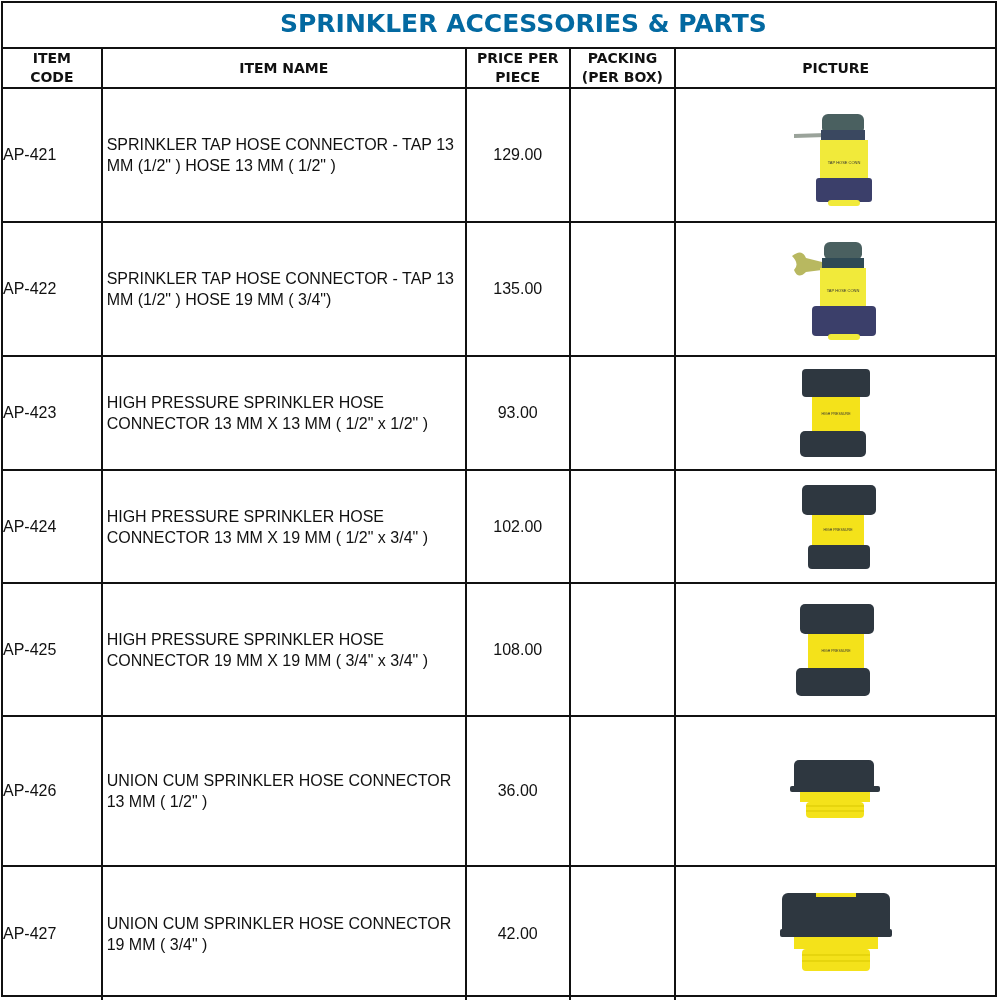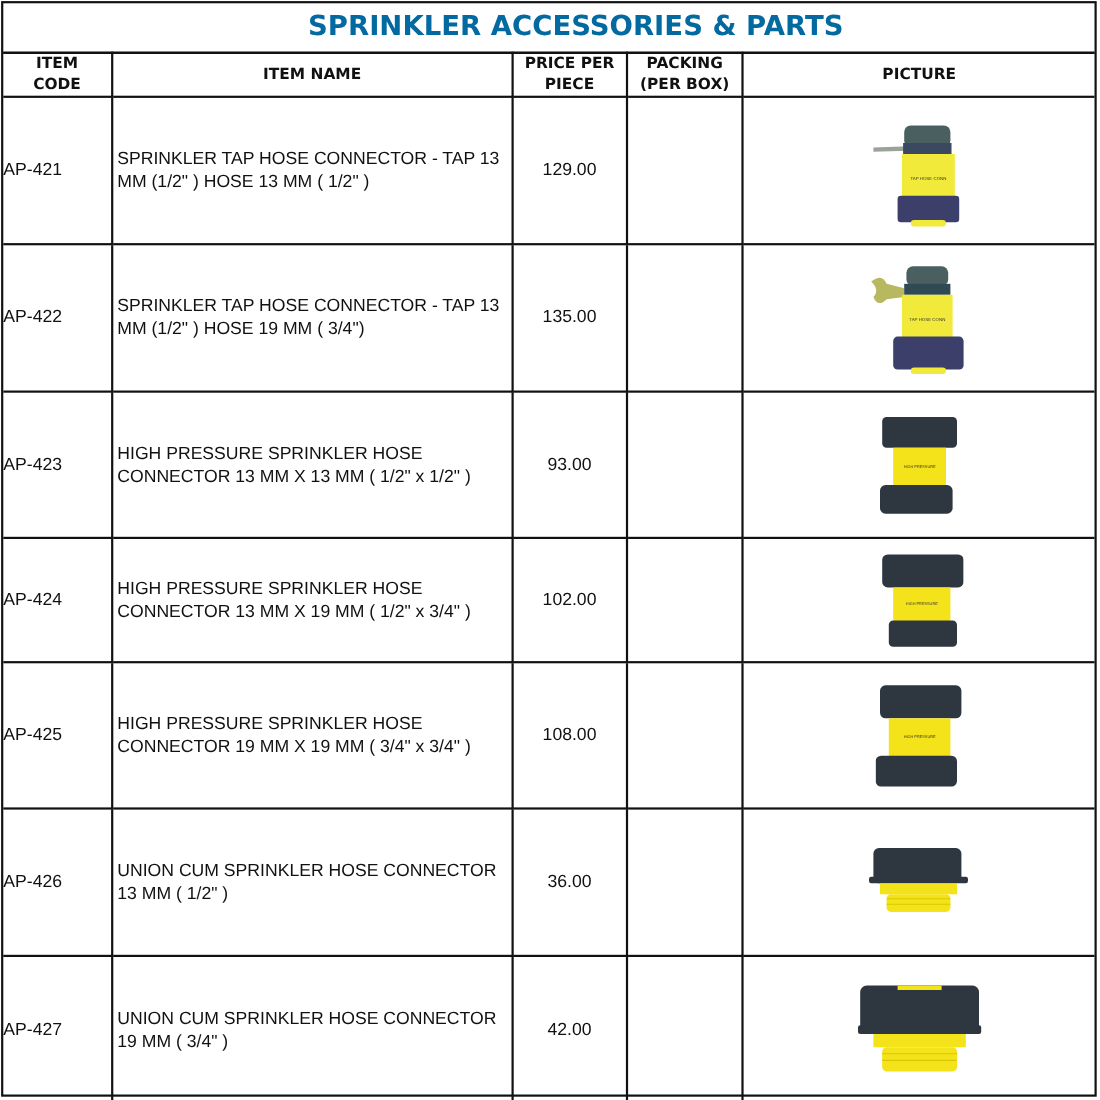--- a/index.html
+++ b/index.html
@@ -75,21 +75,21 @@
           <rect x="48" y="8" width="38" height="18" rx="6" fill="#4a6060"></rect>
           <rect x="46" y="24" width="42" height="10" fill="#2f4a55"></rect>
           <rect x="44" y="34" width="46" height="40" fill="#f1ea3a"></rect>
           <text x="67" y="58" font-size="4" text-anchor="middle" fill="#333">TAP HOSE CONN</text>
           <rect x="36" y="72" width="64" height="30" rx="4" fill="#3b3f6a"></rect>
           <rect x="52" y="100" width="32" height="6" rx="3" fill="#f1ea3a"></rect>
         </svg>
       </td>
     </tr>
 
-    <tr style="height:133px">
+    <tr style="height:114px">
       <td class="code">AP-423</td>
       <td class="name">HIGH PRESSURE SPRINKLER HOSE CONNECTOR 13 MM X 13 MM ( 1/2" x 1/2" )</td>
       <td class="price">93.00</td>
       <td class="pack"></td>
       <td class="pic">
         <svg width="80" height="100" viewBox="0 0 80 100">
           <rect x="16" y="6" width="68" height="28" rx="4" fill="#2e3740" transform="translate(-10,0)"></rect>
           <rect x="16" y="34" width="48" height="36" fill="#f4e21a"></rect>
           <text x="40" y="52" font-size="3.5" text-anchor="middle" fill="#333">HIGH PRESSURE</text>
           <rect x="4" y="68" width="66" height="26" rx="5" fill="#2e3740"></rect>
@@ -120,21 +120,21 @@
       <td class="pic">
         <svg width="80" height="100" viewBox="0 0 80 100">
           <rect x="4" y="4" width="74" height="30" rx="5" fill="#2e3740"></rect>
           <rect x="12" y="34" width="56" height="36" fill="#f4e21a"></rect>
           <text x="40" y="52" font-size="3.5" text-anchor="middle" fill="#333">HIGH PRESSURE</text>
           <rect x="0" y="68" width="74" height="28" rx="5" fill="#2e3740"></rect>
         </svg>
       </td>
     </tr>
 
-    <tr style="height:134px">
+    <tr style="height:150px">
       <td class="code">AP-426</td>
       <td class="name">UNION CUM SPRINKLER HOSE CONNECTOR 13 MM ( 1/2" )</td>
       <td class="price">36.00</td>
       <td class="pack"></td>
       <td class="pic">
         <svg width="100" height="70" viewBox="0 0 100 70">
           <rect x="8" y="4" width="80" height="32" rx="5" fill="#2e3740"></rect>
           <rect x="4" y="30" width="90" height="6" rx="2" fill="#2e3740"></rect>
           <rect x="14" y="36" width="70" height="10" fill="#f4e21a"></rect>
           <rect x="20" y="46" width="58" height="16" rx="4" fill="#f4e21a"></rect>

